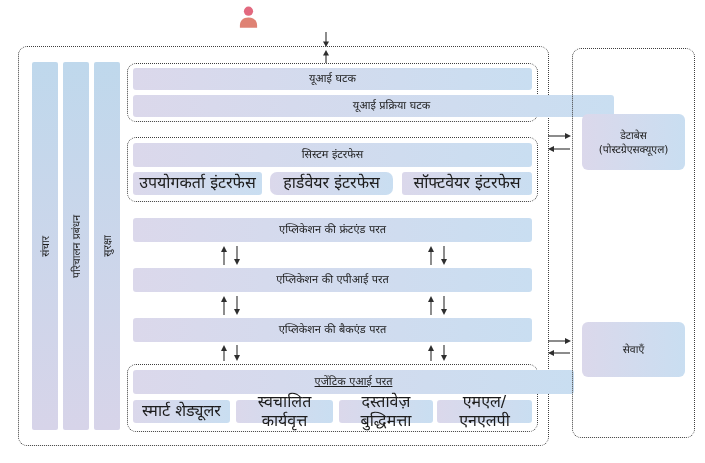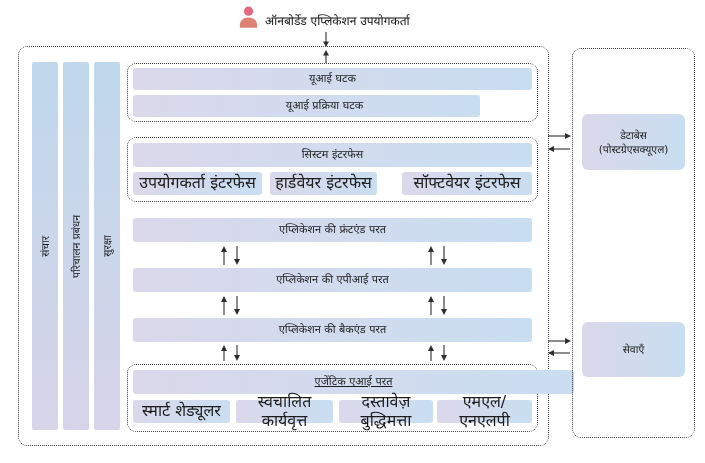--- a/index.html
+++ b/index.html
@@ -33,42 +33,41 @@
 </style>
 </head>
 <body>
 
 <div class="canvas">
 
   <svg class="abs" style="left:237px;top:5px;" width="23" height="25" viewBox="0 0 23 25">
     <circle cx="11.5" cy="6.2" r="4.6" fill="#e2697f"></circle>
     <path d="M11.5 12.5c-5.6 0-8.6 3.4-8.6 8v2.2h17.2V20.5c0-4.6-3-8-8.6-8z" fill="#df8274"></path>
   </svg>
-  <div class="abs userlabel" style="left:265px;top:12px;">ऑनबोर्डेड एप्लिकेशन उपयोगकर्ता</div>
 
   <div class="abs dotted" style="left:18px;top:46px;width:531px;height:400px;"></div>
 
   <div class="abs vbar" style="left:32px;top:62px;width:26px;height:368px;">
     <span>संचार</span>
   </div>
   <div class="abs vbar" style="left:63px;top:62px;width:26px;height:368px;">
     <span>परिचालन प्रबंधन</span>
   </div>
   <div class="abs vbar" style="left:94px;top:62px;width:26px;height:368px;">
     <span>सुरक्षा</span>
   </div>
 
   <div class="abs dotted" style="left:127px;top:63px;width:411px;height:59px;"></div>
   <div class="abs hbox" style="left:133px;top:68px;width:399px;height:22px;">यूआई घटक</div>
-  <div class="abs hbox" style="left:133px;top:95px;width:347px;height:22px;padding-left:36px;">यूआई प्रक्रिया घटक</div>
+  <div class="abs hbox" style="left:133px;top:95px;width:481px;height:22px;padding-left:36px;">यूआई प्रक्रिया घटक</div>
 
   <div class="abs dotted" style="left:127px;top:137px;width:411px;height:65px;"></div>
   <div class="abs hbox" style="left:133px;top:143px;width:399px;height:24px;">सिस्टम इंटरफेस</div>
   <div class="abs hbox small" style="left:133px;top:172px;width:129px;height:23px;">उपयोगकर्ता इंटरफेस</div>
-  <div class="abs hbox small" style="left:270px;top:172px;width:107px;height:23px;">हार्डवेयर इंटरफेस</div>
+  <div class="abs hbox small" style="left:270px;top:172px;width:123px;height:23px;border-radius:7px;">हार्डवेयर इंटरफेस</div>
   <div class="abs hbox small" style="left:402px;top:172px;width:130px;height:23px;">सॉफ्टवेयर इंटरफेस</div>
 
   <div class="abs hbox" style="left:133px;top:218px;width:399px;height:24px;">एप्लिकेशन की फ्रंटएंड परत</div>
   <div class="abs hbox" style="left:133px;top:268px;width:399px;height:24px;">एप्लिकेशन की एपीआई परत</div>
   <div class="abs hbox" style="left:133px;top:318px;width:399px;height:24px;">एप्लिकेशन की बैकएंड परत</div>
 
   <div class="abs dotted" style="left:127px;top:364px;width:411px;height:68px;"></div>
   <div class="abs hbox" style="left:133px;top:370px;width:441px;height:24px;text-decoration:underline;">एजेंटिक एआई परत</div>
   <div class="abs hbox small" style="left:133px;top:400px;width:97px;height:23px;">स्मार्ट शेड्यूलर</div>
   <div class="abs hbox small" style="left:236px;top:400px;width:97px;height:23px;">स्वचालित कार्यवृत्त</div>

